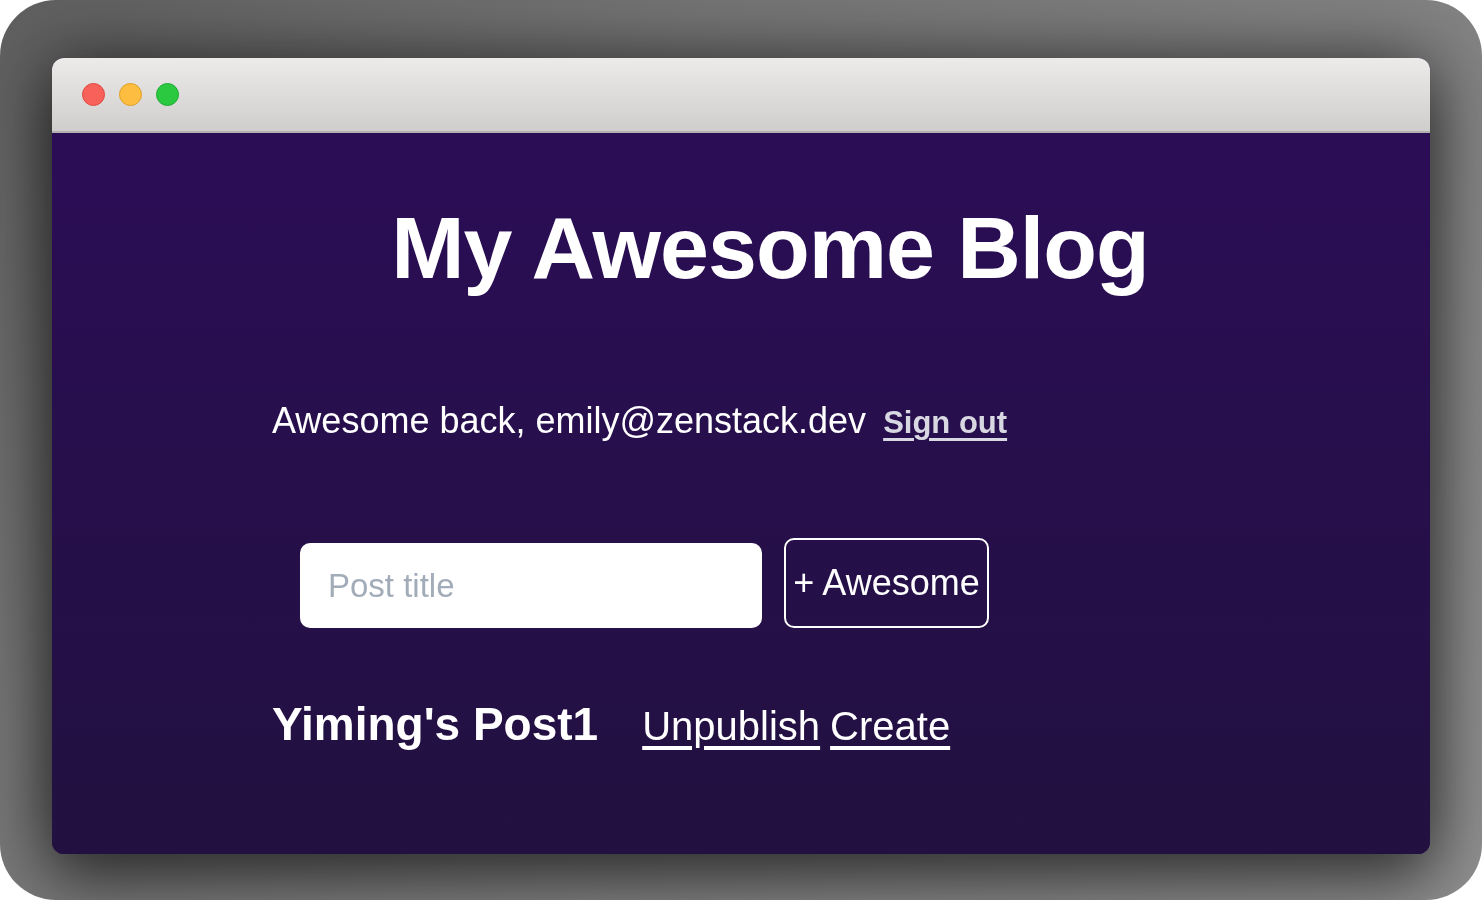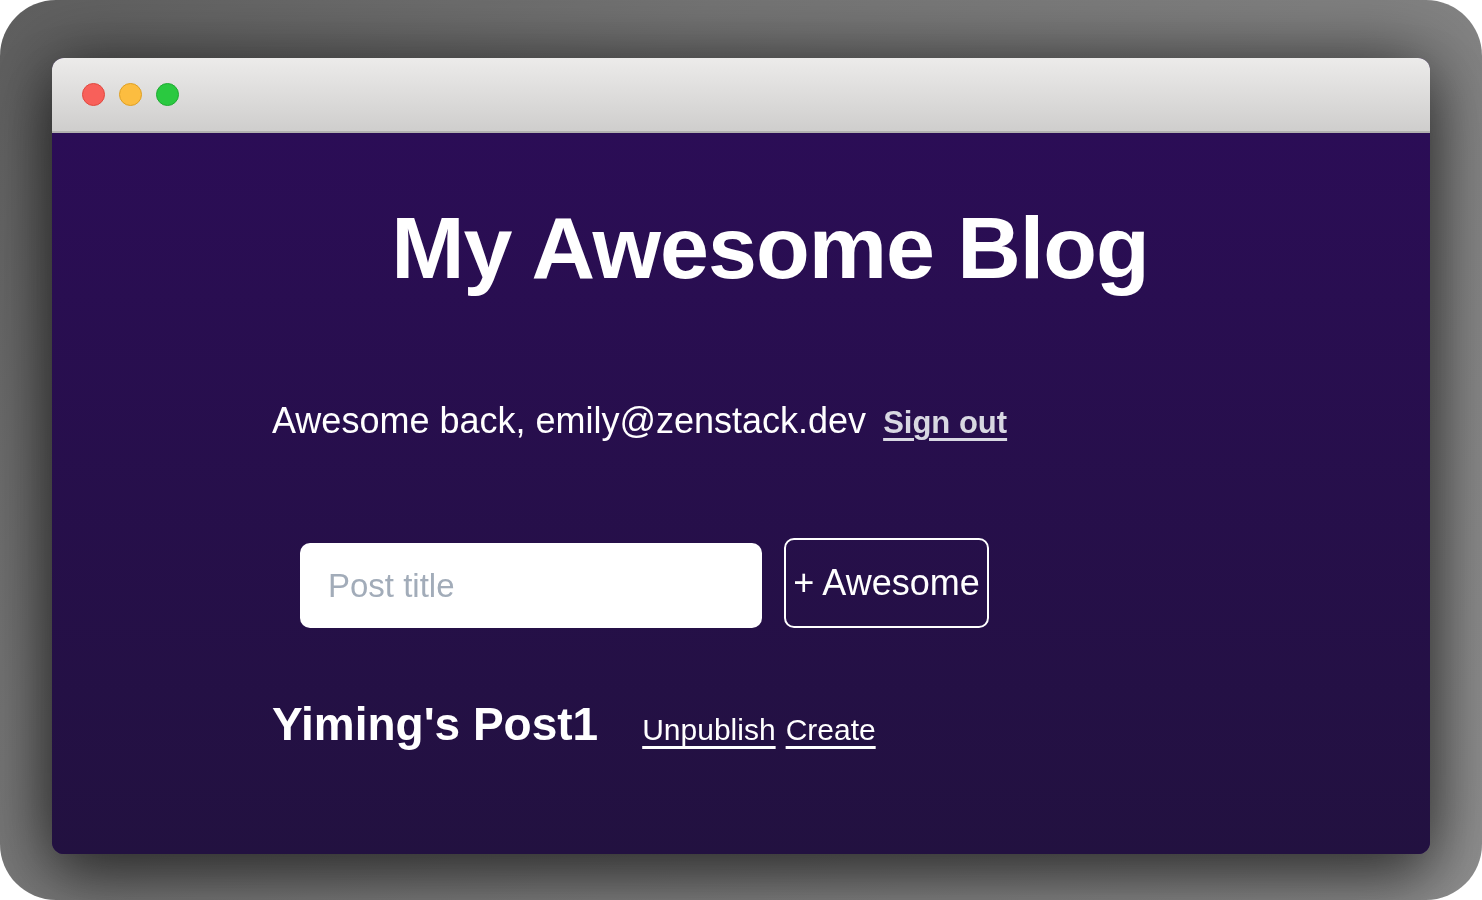--- a/index.html
+++ b/index.html
@@ -72,21 +72,21 @@
     background: transparent;
     border: 2px solid #ffffff; border-radius: 10px;
     font-family: "Liberation Sans", "DejaVu Sans", sans-serif;
     font-size: 36px; color: #ffffff;
     cursor: pointer;
   }
   .post-row { margin-top: 69px; display: flex; align-items: baseline; white-space: nowrap; }
   .post-title { font-size: 46px; font-weight: 600; color: #ffffff; }
   .post-author { margin-left: 16px; font-size: 34px; color: #ffffff; }
   .post-action {
-    font-size: 30px; font-weight: 500; color: #ffffff;
+    font-size: 40px; font-weight: 500; color: #ffffff;
     text-decoration: underline; text-underline-offset: 6px;
     cursor: pointer;
   }
   .post-action.first { margin-left: 44px; }
   .post-action.next { margin-left: 10px; }
 </style>
 </head>
 <body>
 
 <div class="backdrop">

